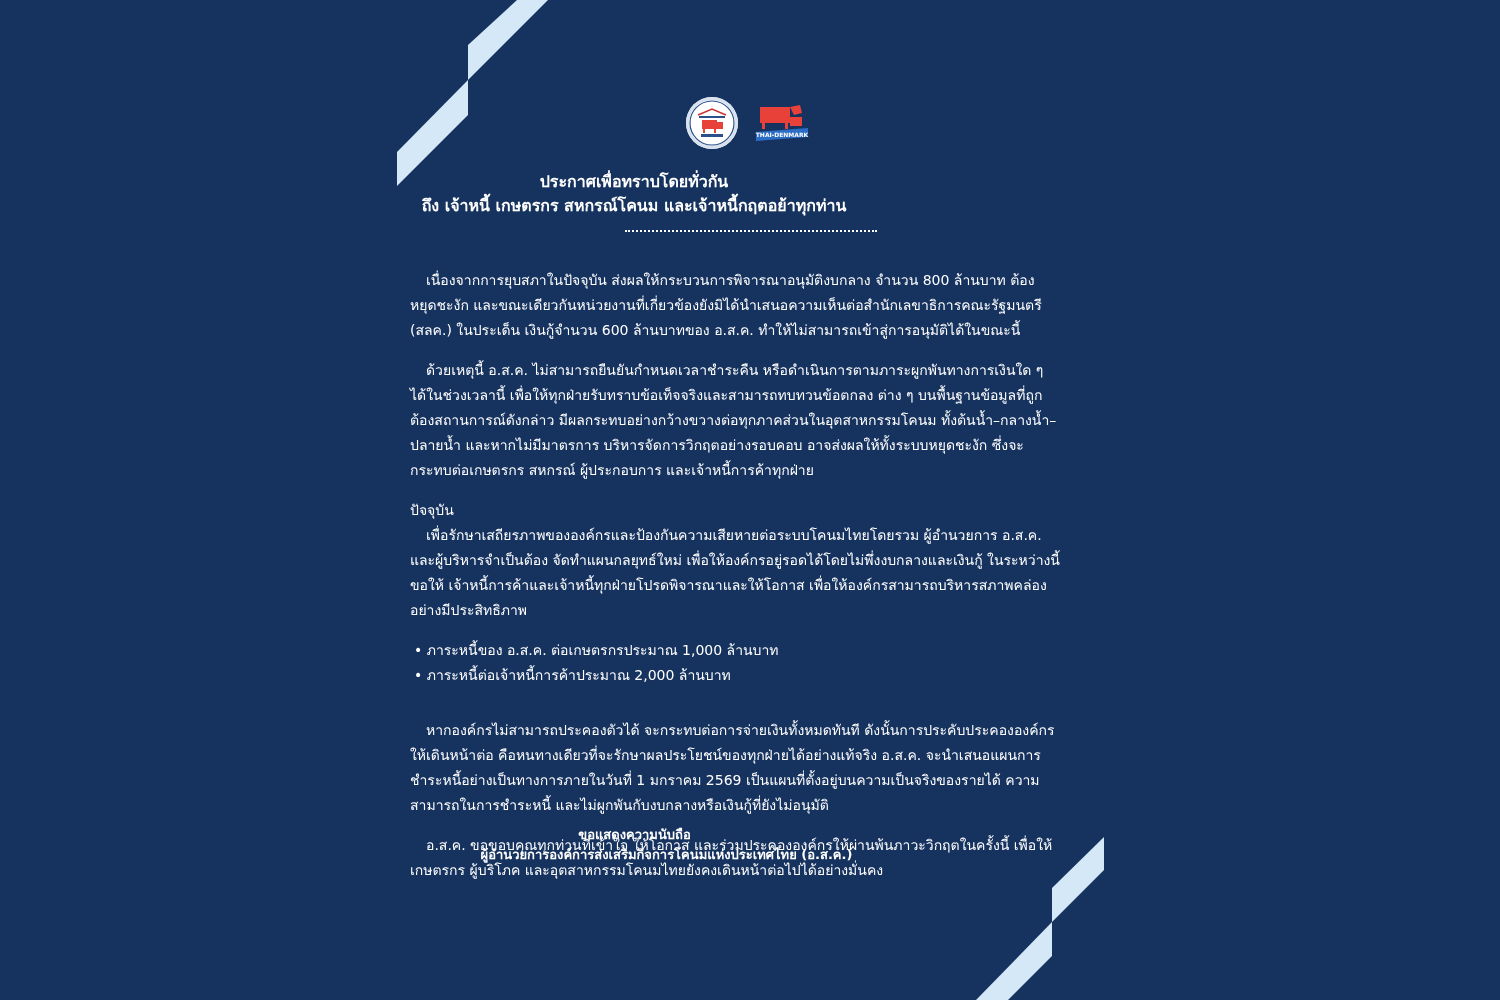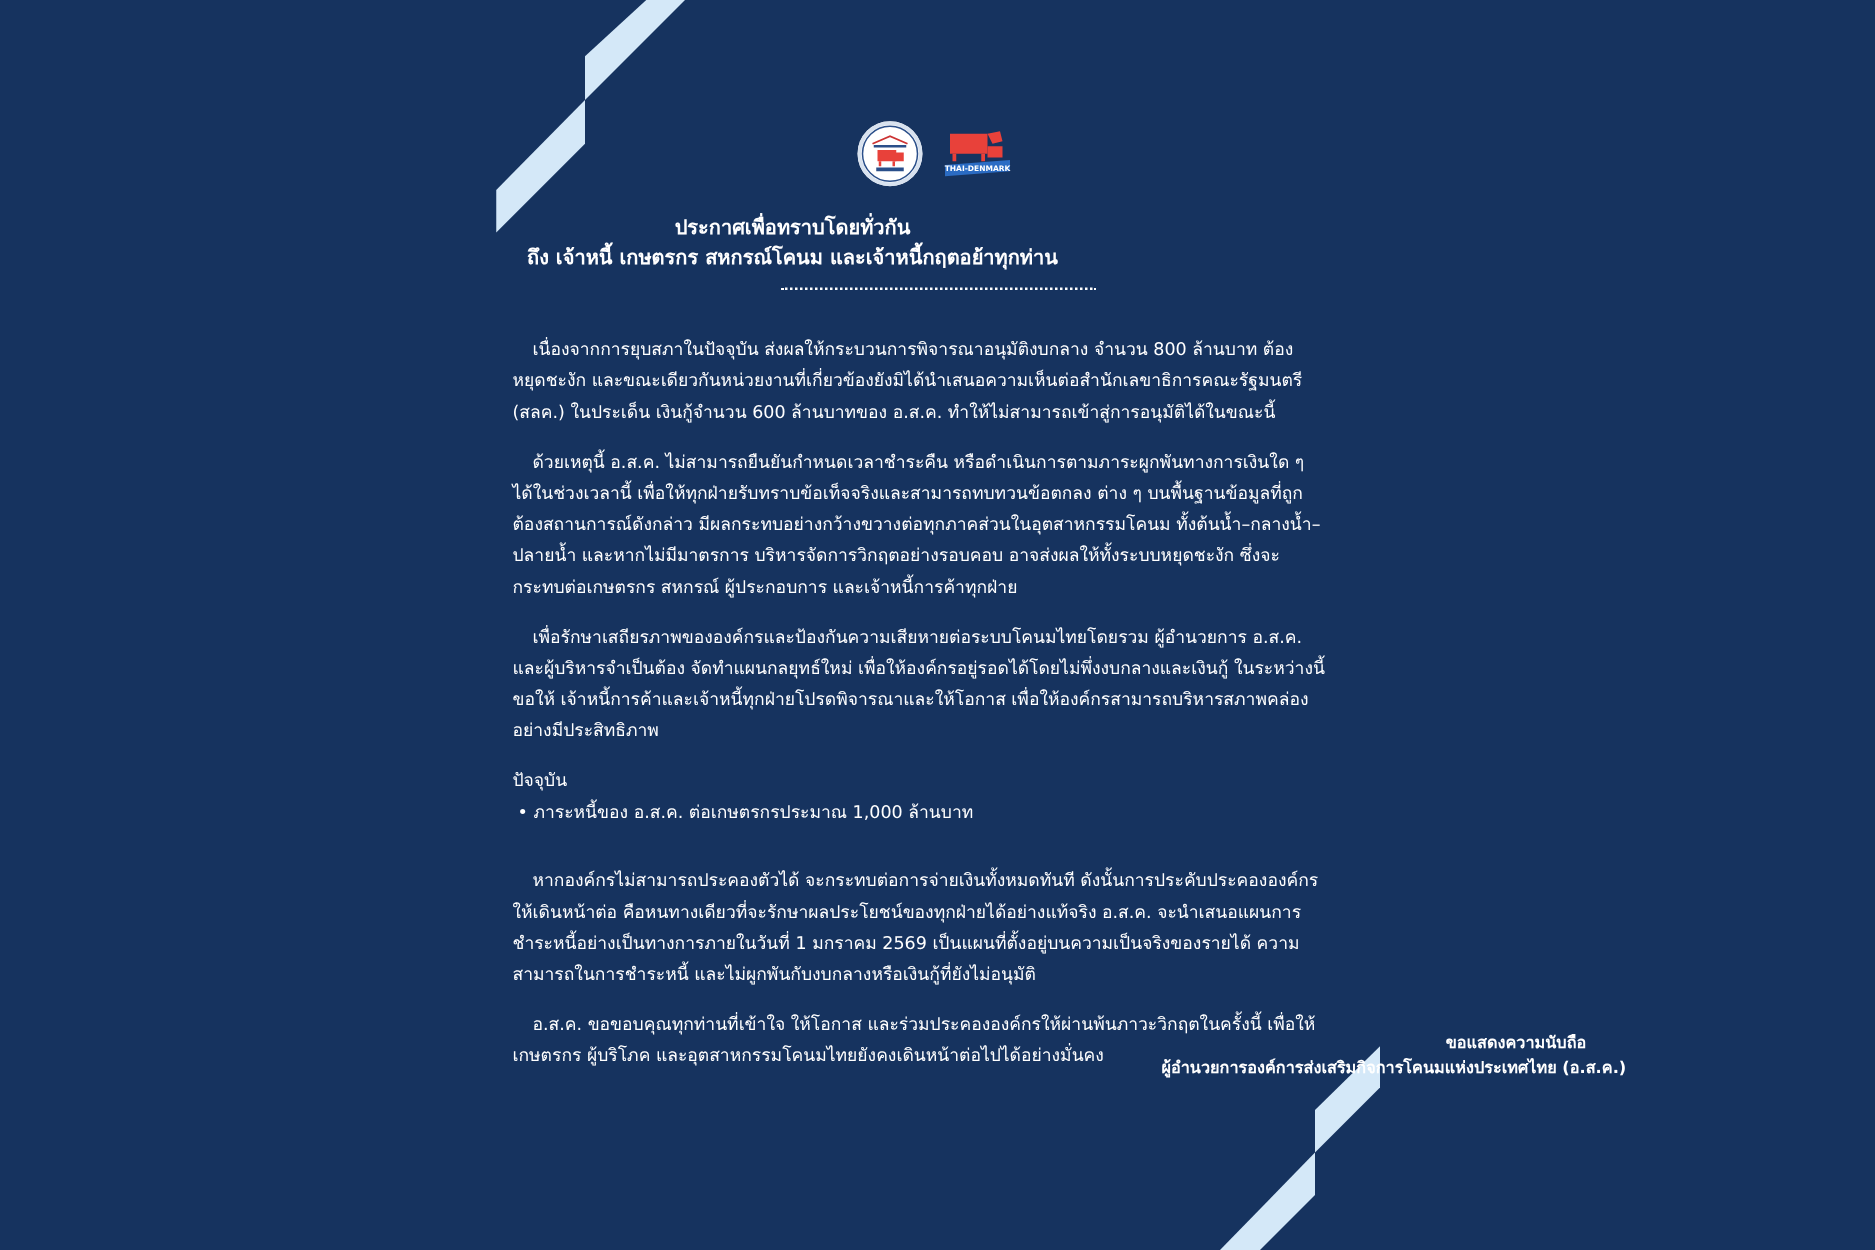--- a/index.html
+++ b/index.html
@@ -34,21 +34,21 @@
     }
     .body-text {
       position: absolute; left: 410px; top: 268px; width: 650px;
       font-size: 14px; line-height: 25px;
     }
     .para { margin: 0 0 15px 0; text-indent: 16px; }
     .para.noindent { text-indent: 0; margin-bottom: 0; }
     .bullets { list-style: none; margin: 0 0 30px 0; padding: 0 0 0 4px; }
     .bullets li::before { content: "• "; }
     .closing {
-      position: absolute; left: 0; width: 1269px; text-align: right;
+      position: absolute; left: 0; width: 1269px; text-align: center;
       font-weight: bold; font-size: 13px; line-height: 20px;
     }
     .closing1 { top: 825px; }
     .closing2 { top: 845px; margin-left: 32px; }
   </style>
 </head>
 <body>
 
 <svg class="stripes" width="1500" height="1000" viewBox="0 0 1500 1000">
   <g fill="#d4e8f8">
@@ -87,23 +87,24 @@
   </div>
 </div>
 
 <div class="title title1">ประกาศเพื่อทราบโดยทั่วกัน</div>
 <div class="title title2">ถึง เจ้าหนี้ เกษตรกร สหกรณ์โคนม และเจ้าหนี้กฤตอย้าทุกท่าน</div>
 <div class="dots"></div>
 
 <div class="body-text">
   <p class="para">เนื่องจากการยุบสภาในปัจจุบัน ส่งผลให้กระบวนการพิจารณาอนุมัติงบกลาง จำนวน 800 ล้านบาท ต้องหยุดชะงัก และขณะเดียวกันหน่วยงานที่เกี่ยวข้องยังมิได้นำเสนอความเห็นต่อสำนักเลขาธิการคณะรัฐมนตรี (สลค.) ในประเด็น เงินกู้จำนวน 600 ล้านบาทของ อ.ส.ค. ทำให้ไม่สามารถเข้าสู่การอนุมัติได้ในขณะนี้</p>
   <p class="para">ด้วยเหตุนี้ อ.ส.ค. ไม่สามารถยืนยันกำหนดเวลาชำระคืน หรือดำเนินการตามภาระผูกพันทางการเงินใด ๆ ได้ในช่วงเวลานี้ เพื่อให้ทุกฝ่ายรับทราบข้อเท็จจริงและสามารถทบทวนข้อตกลง ต่าง ๆ บนพื้นฐานข้อมูลที่ถูกต้องสถานการณ์ดังกล่าว มีผลกระทบอย่างกว้างขวางต่อทุกภาคส่วนในอุตสาหกรรมโคนม ทั้งต้นน้ำ–กลางน้ำ–ปลายน้ำ และหากไม่มีมาตรการ บริหารจัดการวิกฤตอย่างรอบคอบ อาจส่งผลให้ทั้งระบบหยุดชะงัก ซึ่งจะกระทบต่อเกษตรกร สหกรณ์ ผู้ประกอบการ และเจ้าหนี้การค้าทุกฝ่าย</p>
+  <p class="para noindent">ปัจจุบัน</p>
   <p class="para">เพื่อรักษาเสถียรภาพขององค์กรและป้องกันความเสียหายต่อระบบโคนมไทยโดยรวม ผู้อำนวยการ อ.ส.ค. และผู้บริหารจำเป็นต้อง จัดทำแผนกลยุทธ์ใหม่ เพื่อให้องค์กรอยู่รอดได้โดยไม่พึ่งงบกลางและเงินกู้ ในระหว่างนี้ ขอให้ เจ้าหนี้การค้าและเจ้าหนี้ทุกฝ่ายโปรดพิจารณาและให้โอกาส เพื่อให้องค์กรสามารถบริหารสภาพคล่องอย่างมีประสิทธิภาพ</p>
-  <p class="para noindent">ปัจจุบัน</p>
   <ul class="bullets">
     <li>ภาระหนี้ของ อ.ส.ค. ต่อเกษตรกรประมาณ 1,000 ล้านบาท</li>
+    <li>ภาระหนี้ต่อเจ้าหนี้การค้าประมาณ 2,000 ล้านบาท</li>
   </ul>
   <p class="para">หากองค์กรไม่สามารถประคองตัวได้ จะกระทบต่อการจ่ายเงินทั้งหมดทันที ดังนั้นการประคับประคององค์กรให้เดินหน้าต่อ คือหนทางเดียวที่จะรักษาผลประโยชน์ของทุกฝ่ายได้อย่างแท้จริง อ.ส.ค. จะนำเสนอแผนการชำระหนี้อย่างเป็นทางการภายในวันที่ 1 มกราคม 2569 เป็นแผนที่ตั้งอยู่บนความเป็นจริงของรายได้ ความสามารถในการชำระหนี้ และไม่ผูกพันกับงบกลางหรือเงินกู้ที่ยังไม่อนุมัติ</p>
   <p class="para">อ.ส.ค. ขอขอบคุณทุกท่านที่เข้าใจ ให้โอกาส และร่วมประคององค์กรให้ผ่านพ้นภาวะวิกฤตในครั้งนี้ เพื่อให้เกษตรกร ผู้บริโภค และอุตสาหกรรมโคนมไทยยังคงเดินหน้าต่อไปได้อย่างมั่นคง</p>
 </div>
 
 <div class="closing closing1">ขอแสดงความนับถือ</div>
 <div class="closing closing2">ผู้อำนวยการองค์การส่งเสริมกิจการโคนมแห่งประเทศไทย (อ.ส.ค.)</div>
 
 </body></html>

